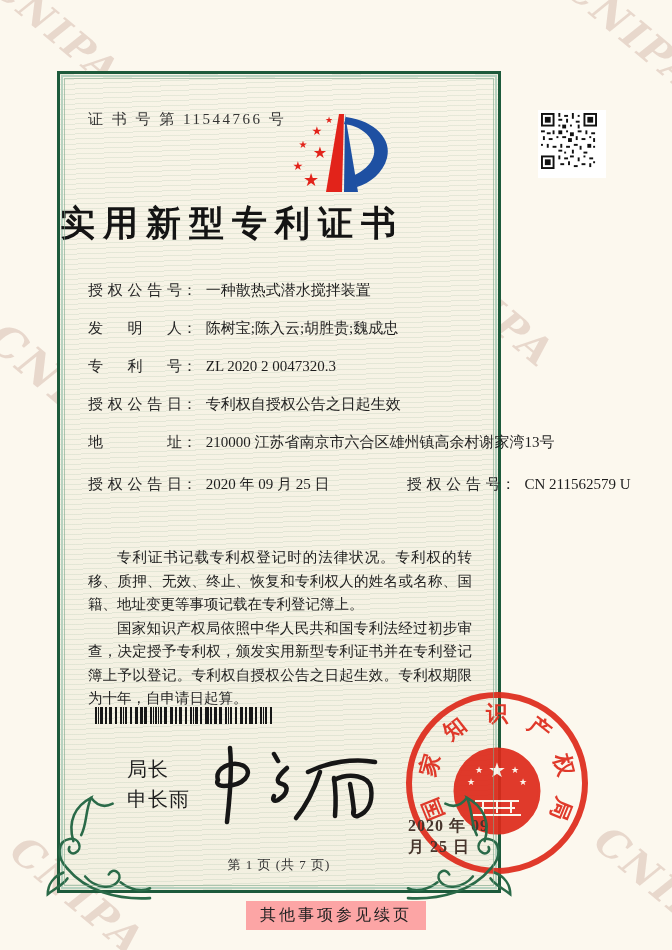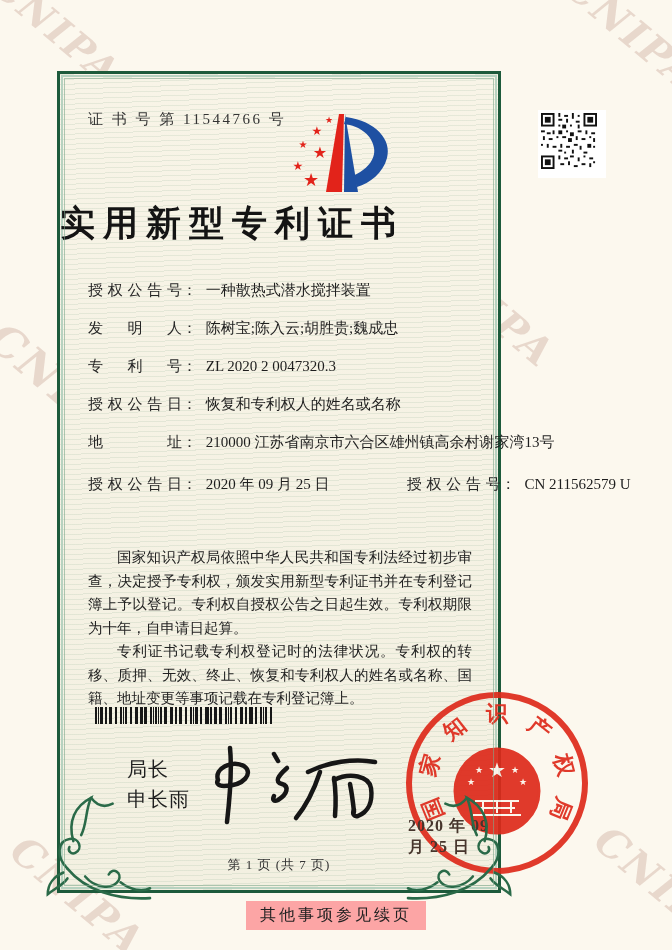--- a/index.html
+++ b/index.html
@@ -224,41 +224,41 @@
         <div class="field-row">
           <span class="flabel">发明人</span><span class="fcolon">：</span>
           <span class="fvalue">陈树宝;陈入云;胡胜贵;魏成忠</span>
         </div>
         <div class="field-row">
           <span class="flabel">专利号</span><span class="fcolon">：</span>
           <span class="fvalue">ZL 2020 2 0047320.3</span>
         </div>
         <div class="field-row">
           <span class="flabel">授权公告日</span><span class="fcolon">：</span>
-          <span class="fvalue">恢复和专利权人的姓名或名称</span>
+          <span class="fvalue">专利权自授权公告之日起生效</span>
         </div>
         <div class="field-row">
           <span class="flabel">地址</span><span class="fcolon">：</span>
           <span class="fvalue">210000 江苏省南京市六合区雄州镇高余村谢家湾13号</span>
         </div>
         <div class="field-row" style="margin-top:20px;">
           <span class="dual-first">
             <span class="flabel">授权公告日</span><span class="fcolon">：</span>
             <span class="fvalue">2020 年 09 月 25 日</span>
           </span>
           <span class="dual">
             <span class="flabel">授权公告号</span><span class="fcolon">：</span>
             <span class="fvalue">CN 211562579 U</span>
           </span>
         </div>
       </div>
 
       <div class="paras">
+        <p>专利证书记载专利权登记时的法律状况。专利权的转移、质押、无效、终止、恢复和专利权人的姓名或名称、国籍、地址变更等事项记载在专利登记簿上。</p>
         <p>国家知识产权局依照中华人民共和国专利法经过初步审查，决定授予专利权，颁发实用新型专利证书并在专利登记簿上予以登记。专利权自授权公告之日起生效。专利权期限为十年，自申请日起算。</p>
-        <p>专利证书记载专利权登记时的法律状况。专利权的转移、质押、无效、终止、恢复和专利权人的姓名或名称、国籍、地址变更等事项记载在专利登记簿上。</p>
       </div>
 
       <div class="barcode"></div>
 
       <div class="signer-title">局长</div>
       <div class="signer-name">申长雨</div>
 
       <div class="sig">
         <svg width="180" height="92" viewBox="0 0 180 92" fill="none" stroke="#161616" stroke-width="4.5" stroke-linecap="round" stroke-linejoin="round">
           <path d="M22,14 C24,34 22,62 19,88"></path>

